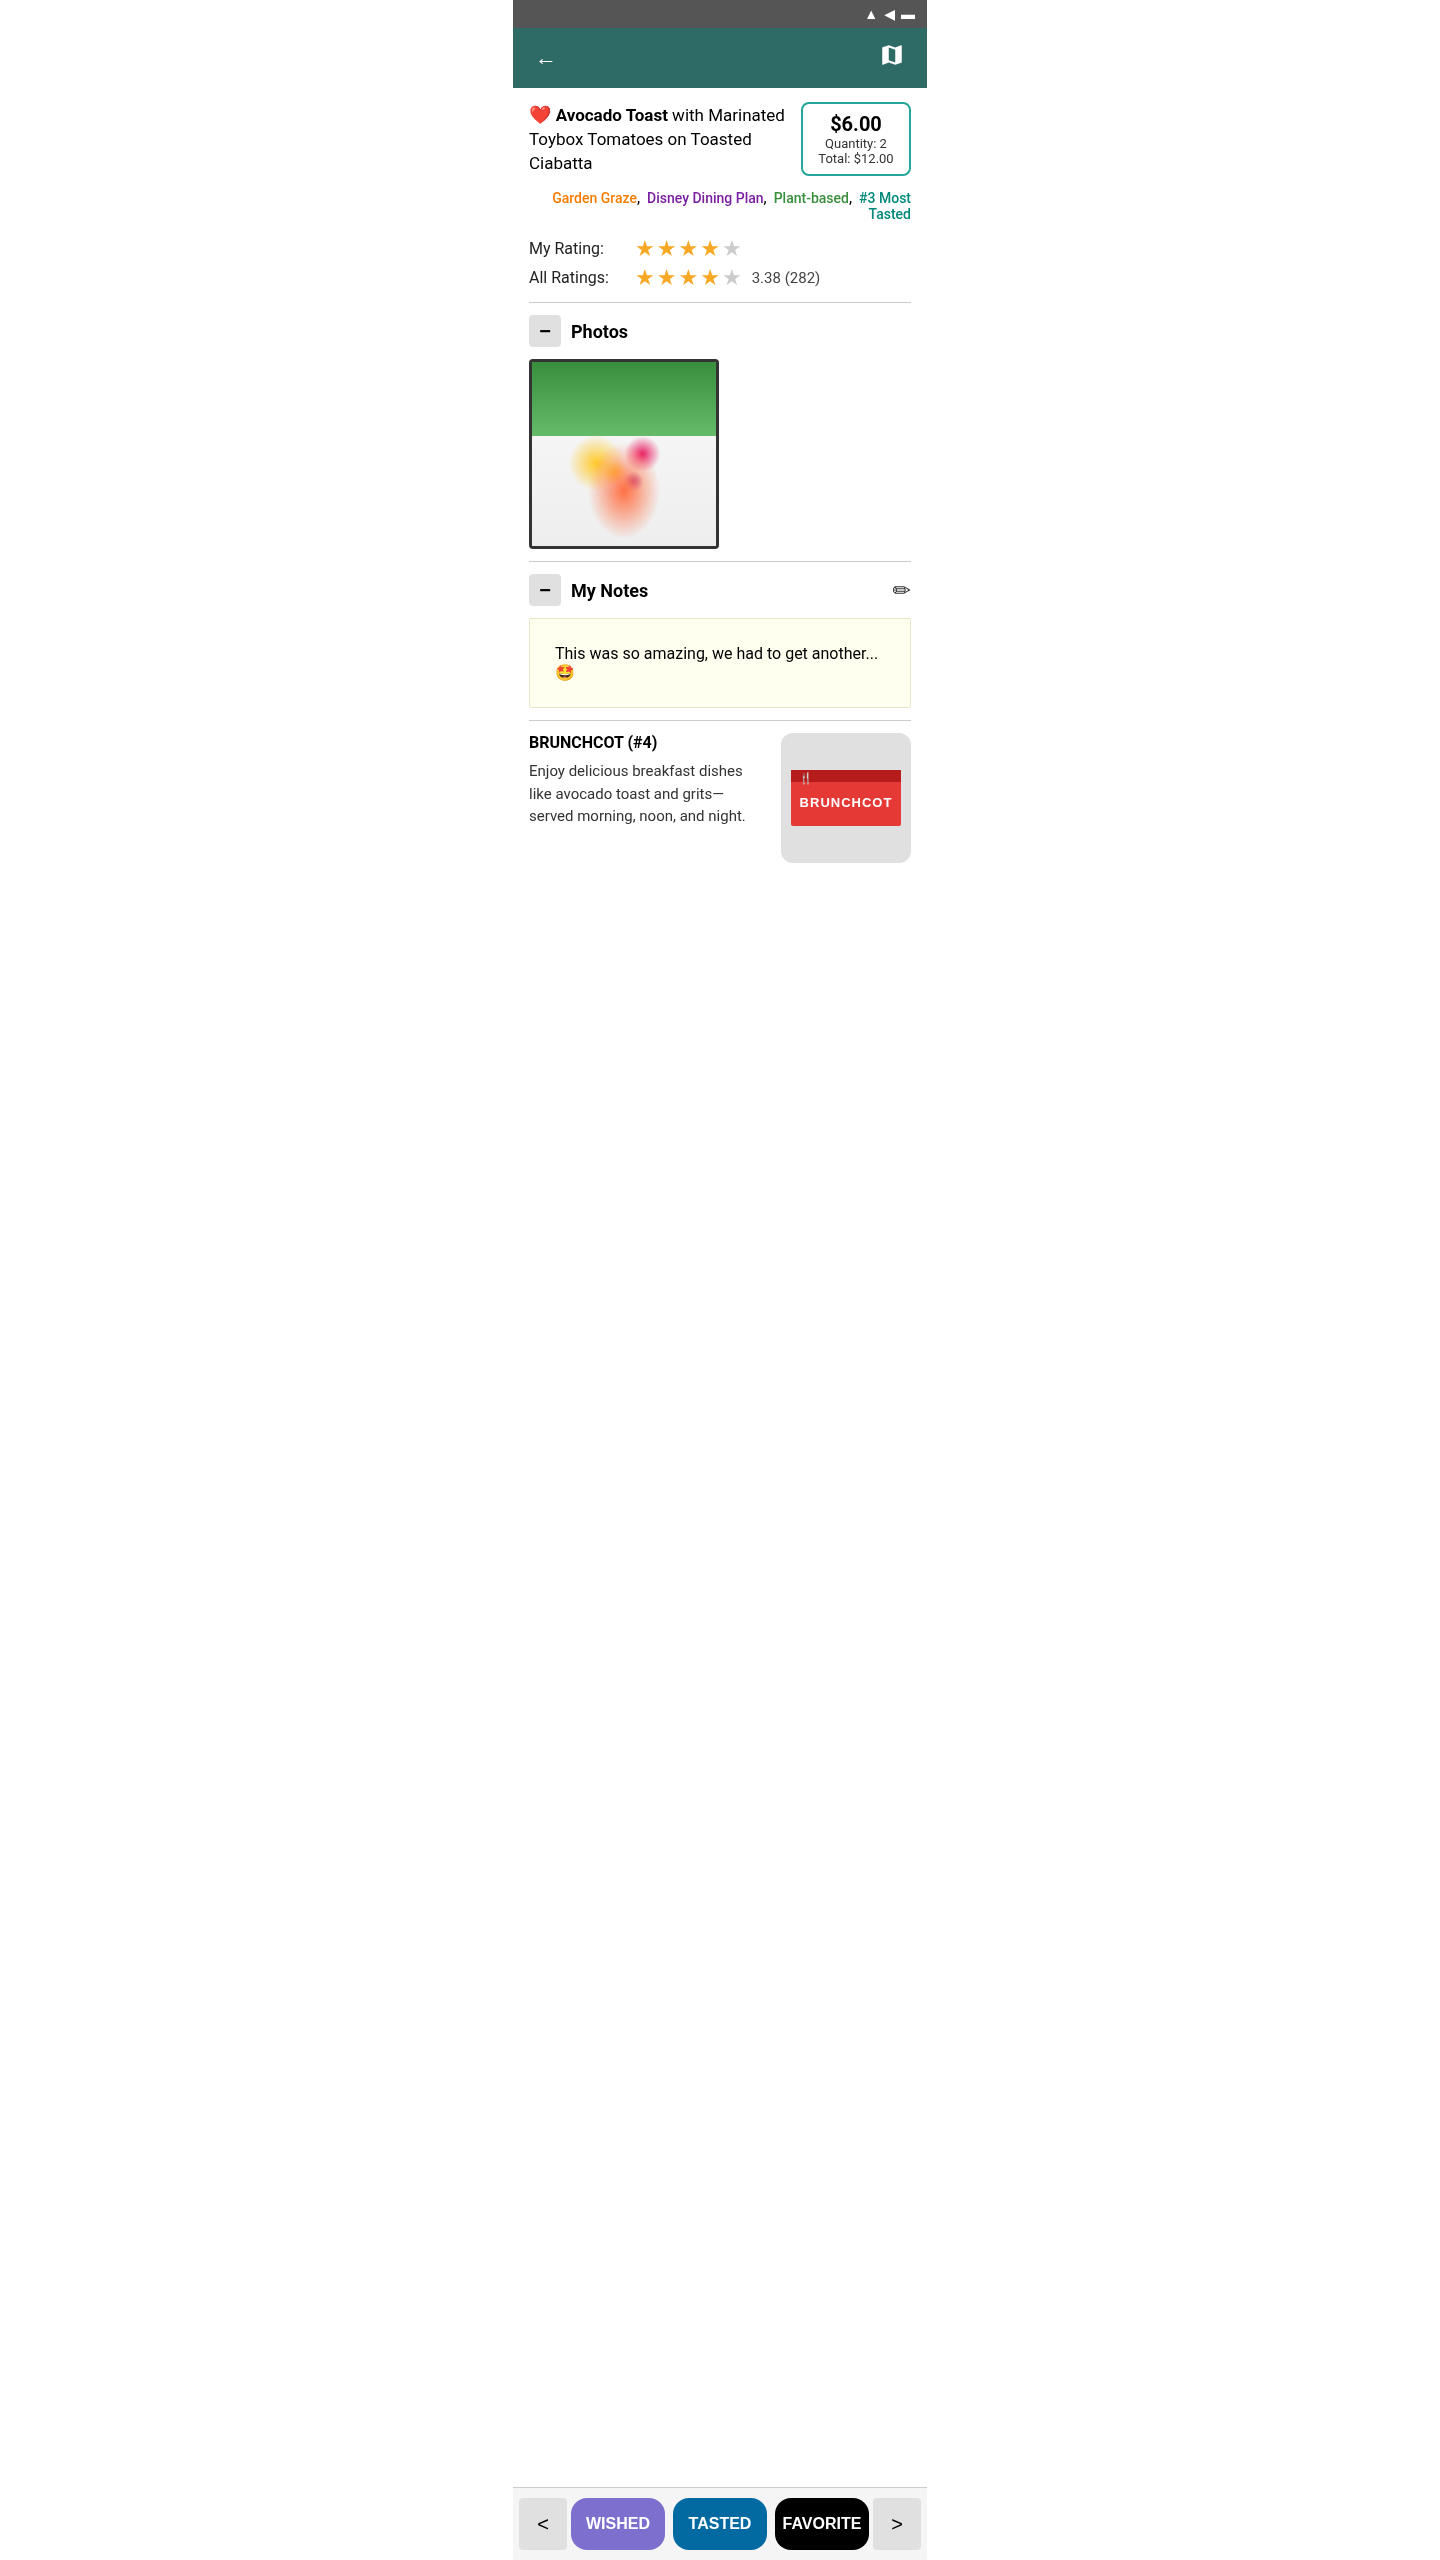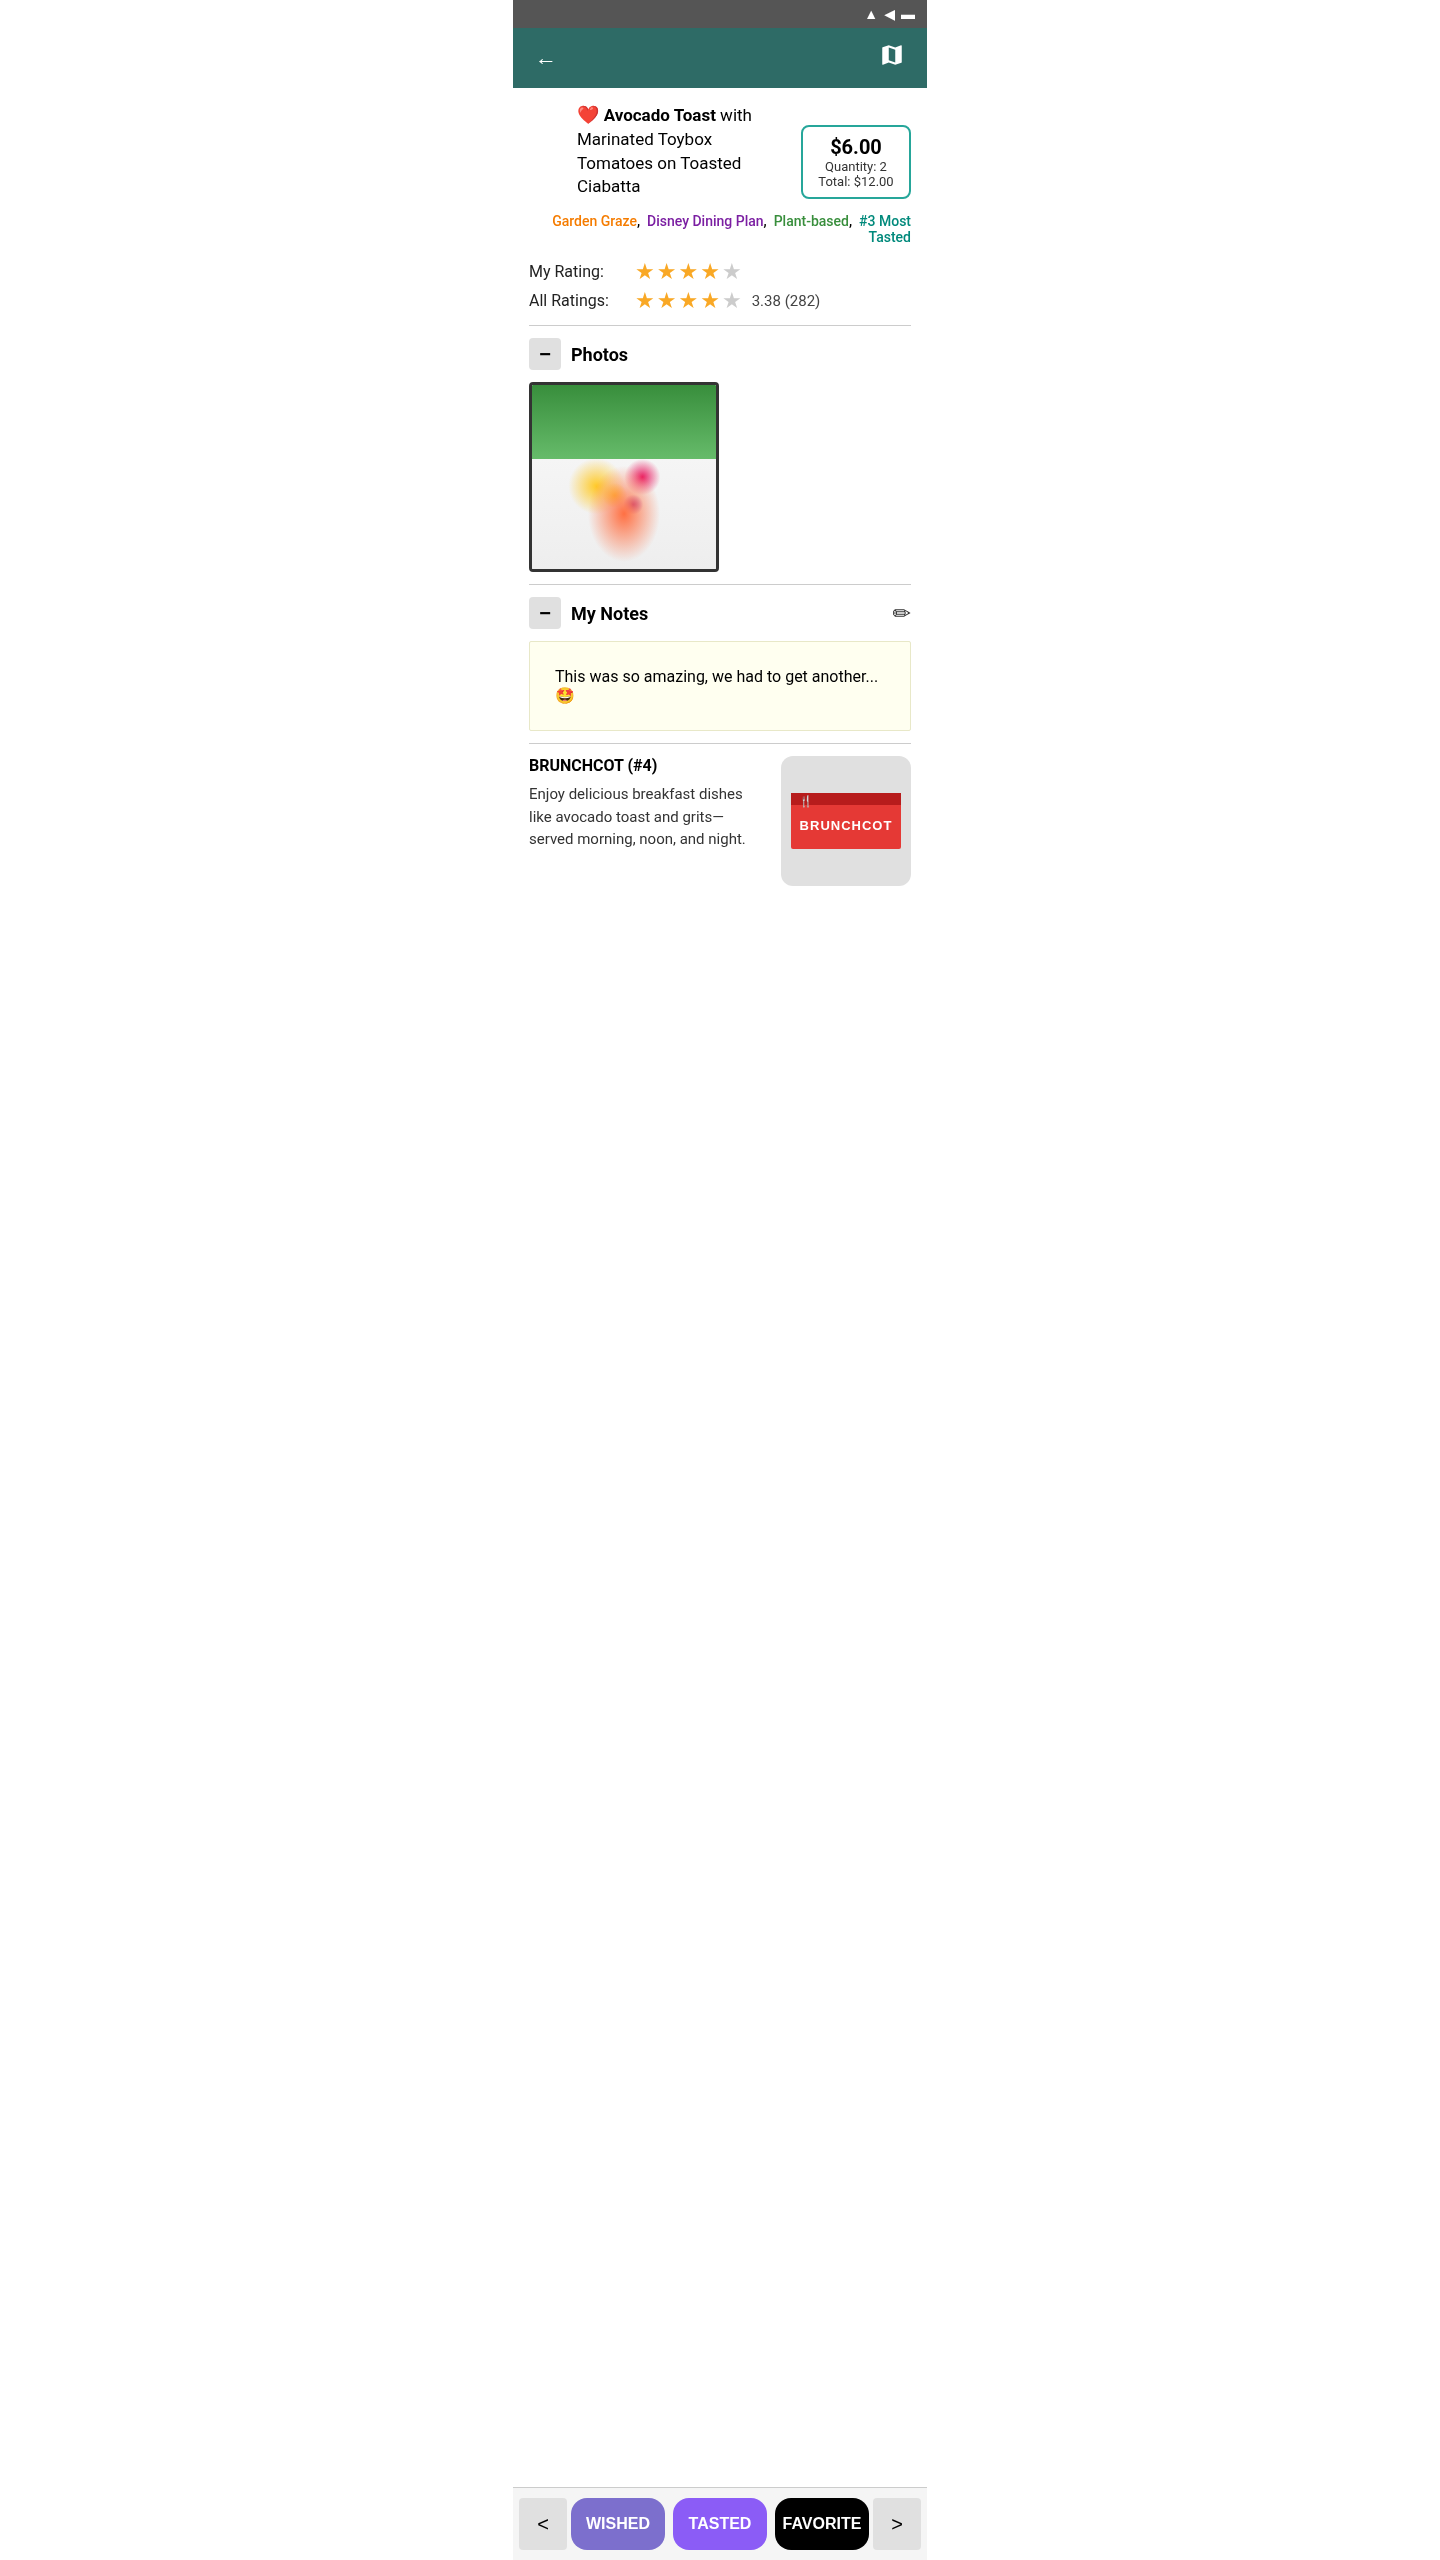--- a/index.html
+++ b/index.html
@@ -48,23 +48,22 @@
 
     
     .content {
       padding: 14px 16px 100px 16px;
     }
 
     
     .title-row {
       display: flex;
       justify-content: space-between;
-      align-items: flex-end;
+      align-items: center;
       margin-bottom: 14px;
-      margin-left: 48px;
     }
     .item-title {
       flex: 1;
       font-size: 17px;
       line-height: 1.4;
       padding-right: 12px;
     }
     .item-title .heart {
       color: #e53935;
       font-size: 18px;
@@ -306,21 +305,21 @@
       height: 52px;
       border: none;
       border-radius: 16px;
       font-size: 16px;
       font-weight: bold;
       cursor: pointer;
       margin: 0 4px;
       color: #fff;
     }
     .btn-wished { background: #7c6fcd; }
-    .btn-tasted { background: #8b5cf6; }
+    .btn-tasted { background: #0369a1; }
     .btn-favorite { background: #000000; }
   </style>
 </head>
 <body>
 
 <div class="status-bar">
   <span class="status-icon">▲</span>
   <span class="status-icon">◀</span>
   <span class="status-icon">▬</span>
 </div>

